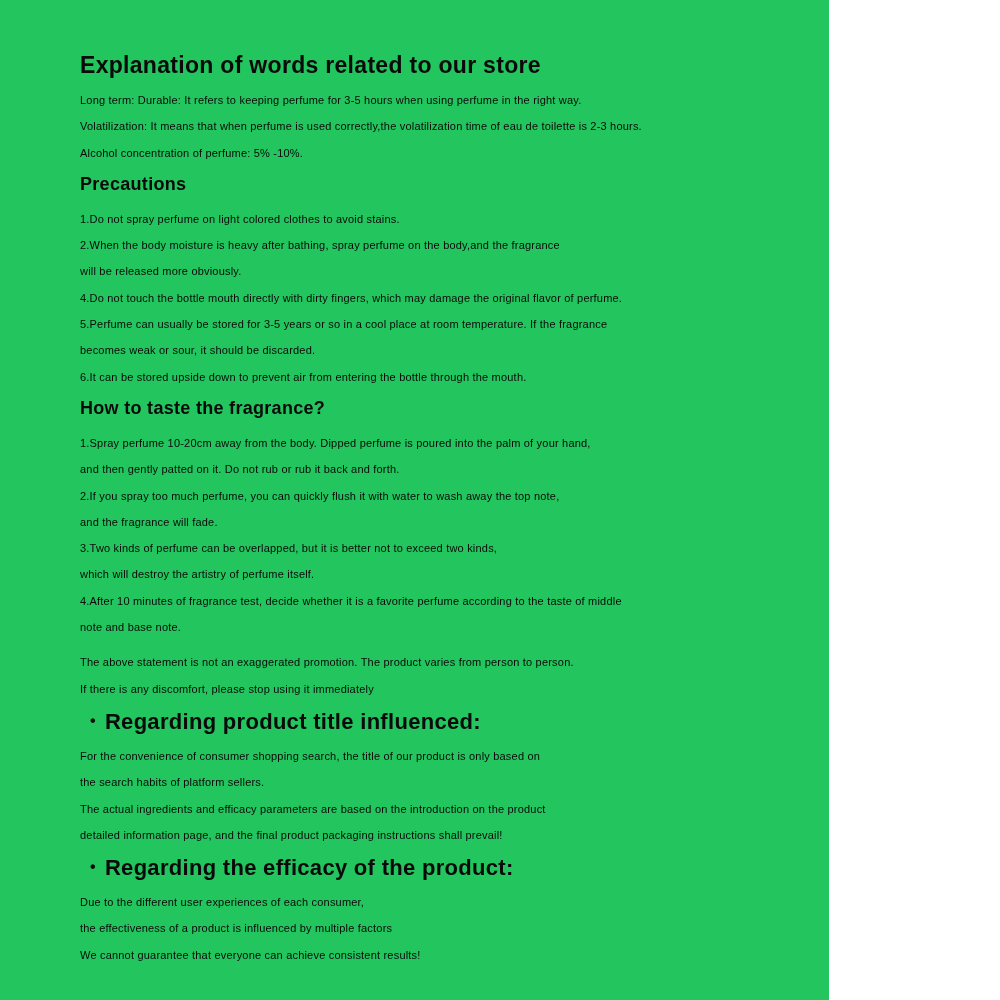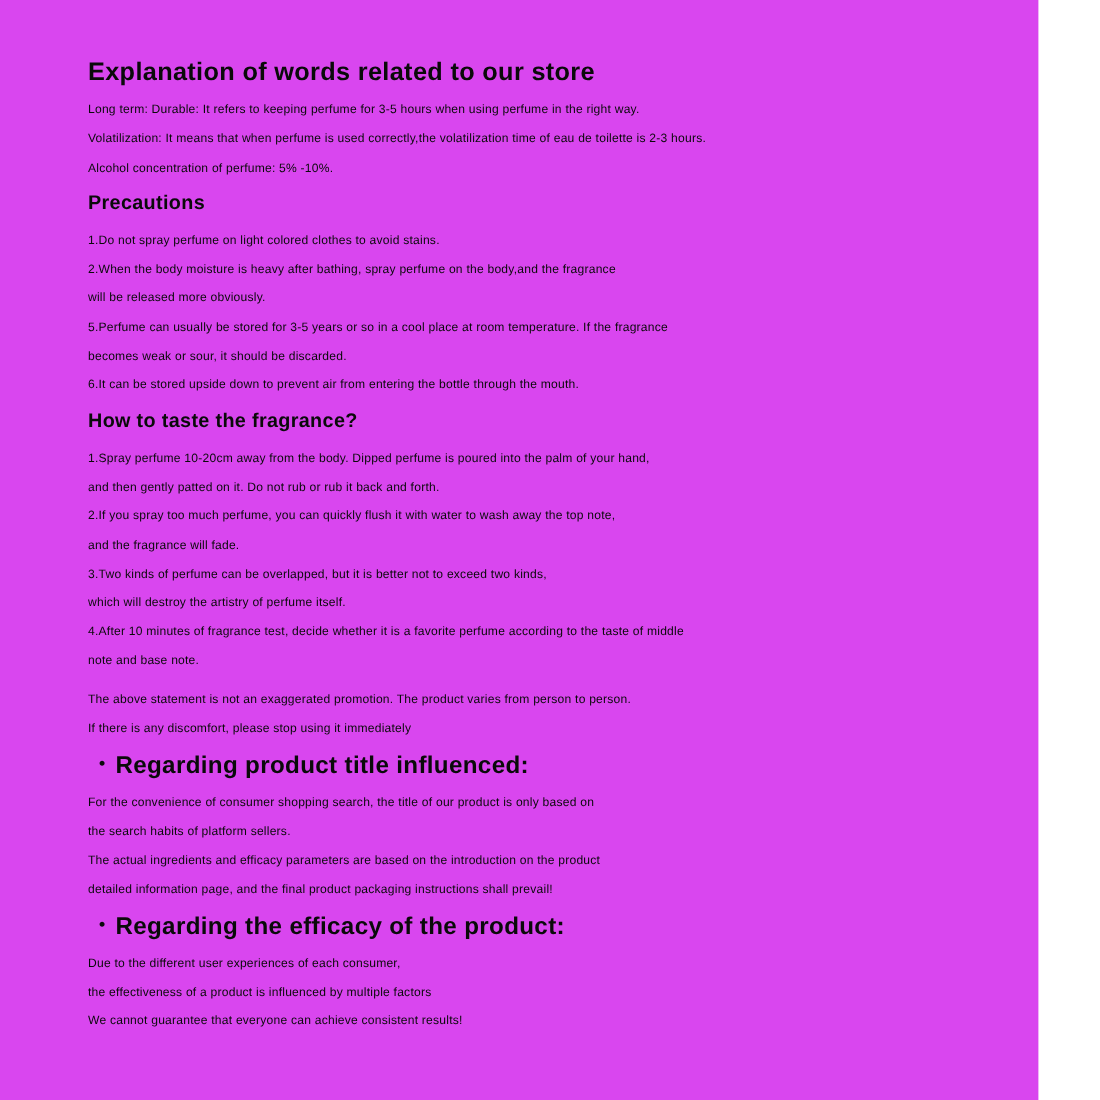--- a/index.html
+++ b/index.html
@@ -2,23 +2,23 @@
 <html><head>
 <meta charset="utf-8">
 <style>
   html, body {
     margin: 0;
     padding: 0;
     background: #ffffff;
   }
   .page {
     position: relative;
-    width: 944px;
+    width: 829px;
     height: 1000px;
-    background: #d946ef;
+    background: #22c55e;
     color: #0a0a0a;
     font-family: "Liberation Sans", sans-serif;
     box-sizing: border-box;
     padding: 50px 20px 0 80px;
     overflow: hidden;
   }
   .h1 {
     font-size: 23px;
     font-weight: 700;
     letter-spacing: 0.3px;
@@ -70,20 +70,21 @@
     <p class="body-line">Long term: Durable: It refers to keeping perfume for 3-5 hours when using perfume in the right way.</p>
     <p class="body-line">Volatilization: It means that when perfume is used correctly,the volatilization time of eau de toilette is 2-3 hours.</p>
     <p class="body-line">Alcohol concentration of perfume: 5% -10%.</p>
   </div>
 
   <h2 class="section-heading">Precautions</h2>
   <div>
     <p class="body-line">1.Do not spray perfume on light colored clothes to avoid stains.</p>
     <p class="body-line">2.When the body moisture is heavy after bathing, spray perfume on the body,and the fragrance</p>
     <p class="body-line">will be released more obviously.</p>
+    <p class="body-line">4.Do not touch the bottle mouth directly with dirty fingers, which may damage the original flavor of perfume.</p>
     <p class="body-line">5.Perfume can usually be stored for 3-5 years or so in a cool place at room temperature. If the fragrance</p>
     <p class="body-line">becomes weak or sour, it should be discarded.</p>
     <p class="body-line">6.It can be stored upside down to prevent air from entering the bottle through the mouth.</p>
   </div>
 
   <h2 class="section-heading">How to taste the fragrance?</h2>
   <div>
     <p class="body-line">1.Spray perfume 10-20cm away from the body. Dipped perfume is poured into the palm of your hand,</p>
     <p class="body-line">and then gently patted on it. Do not rub or rub it back and forth.</p>
     <p class="body-line">2.If you spray too much perfume, you can quickly flush it with water to wash away the top note,</p>

